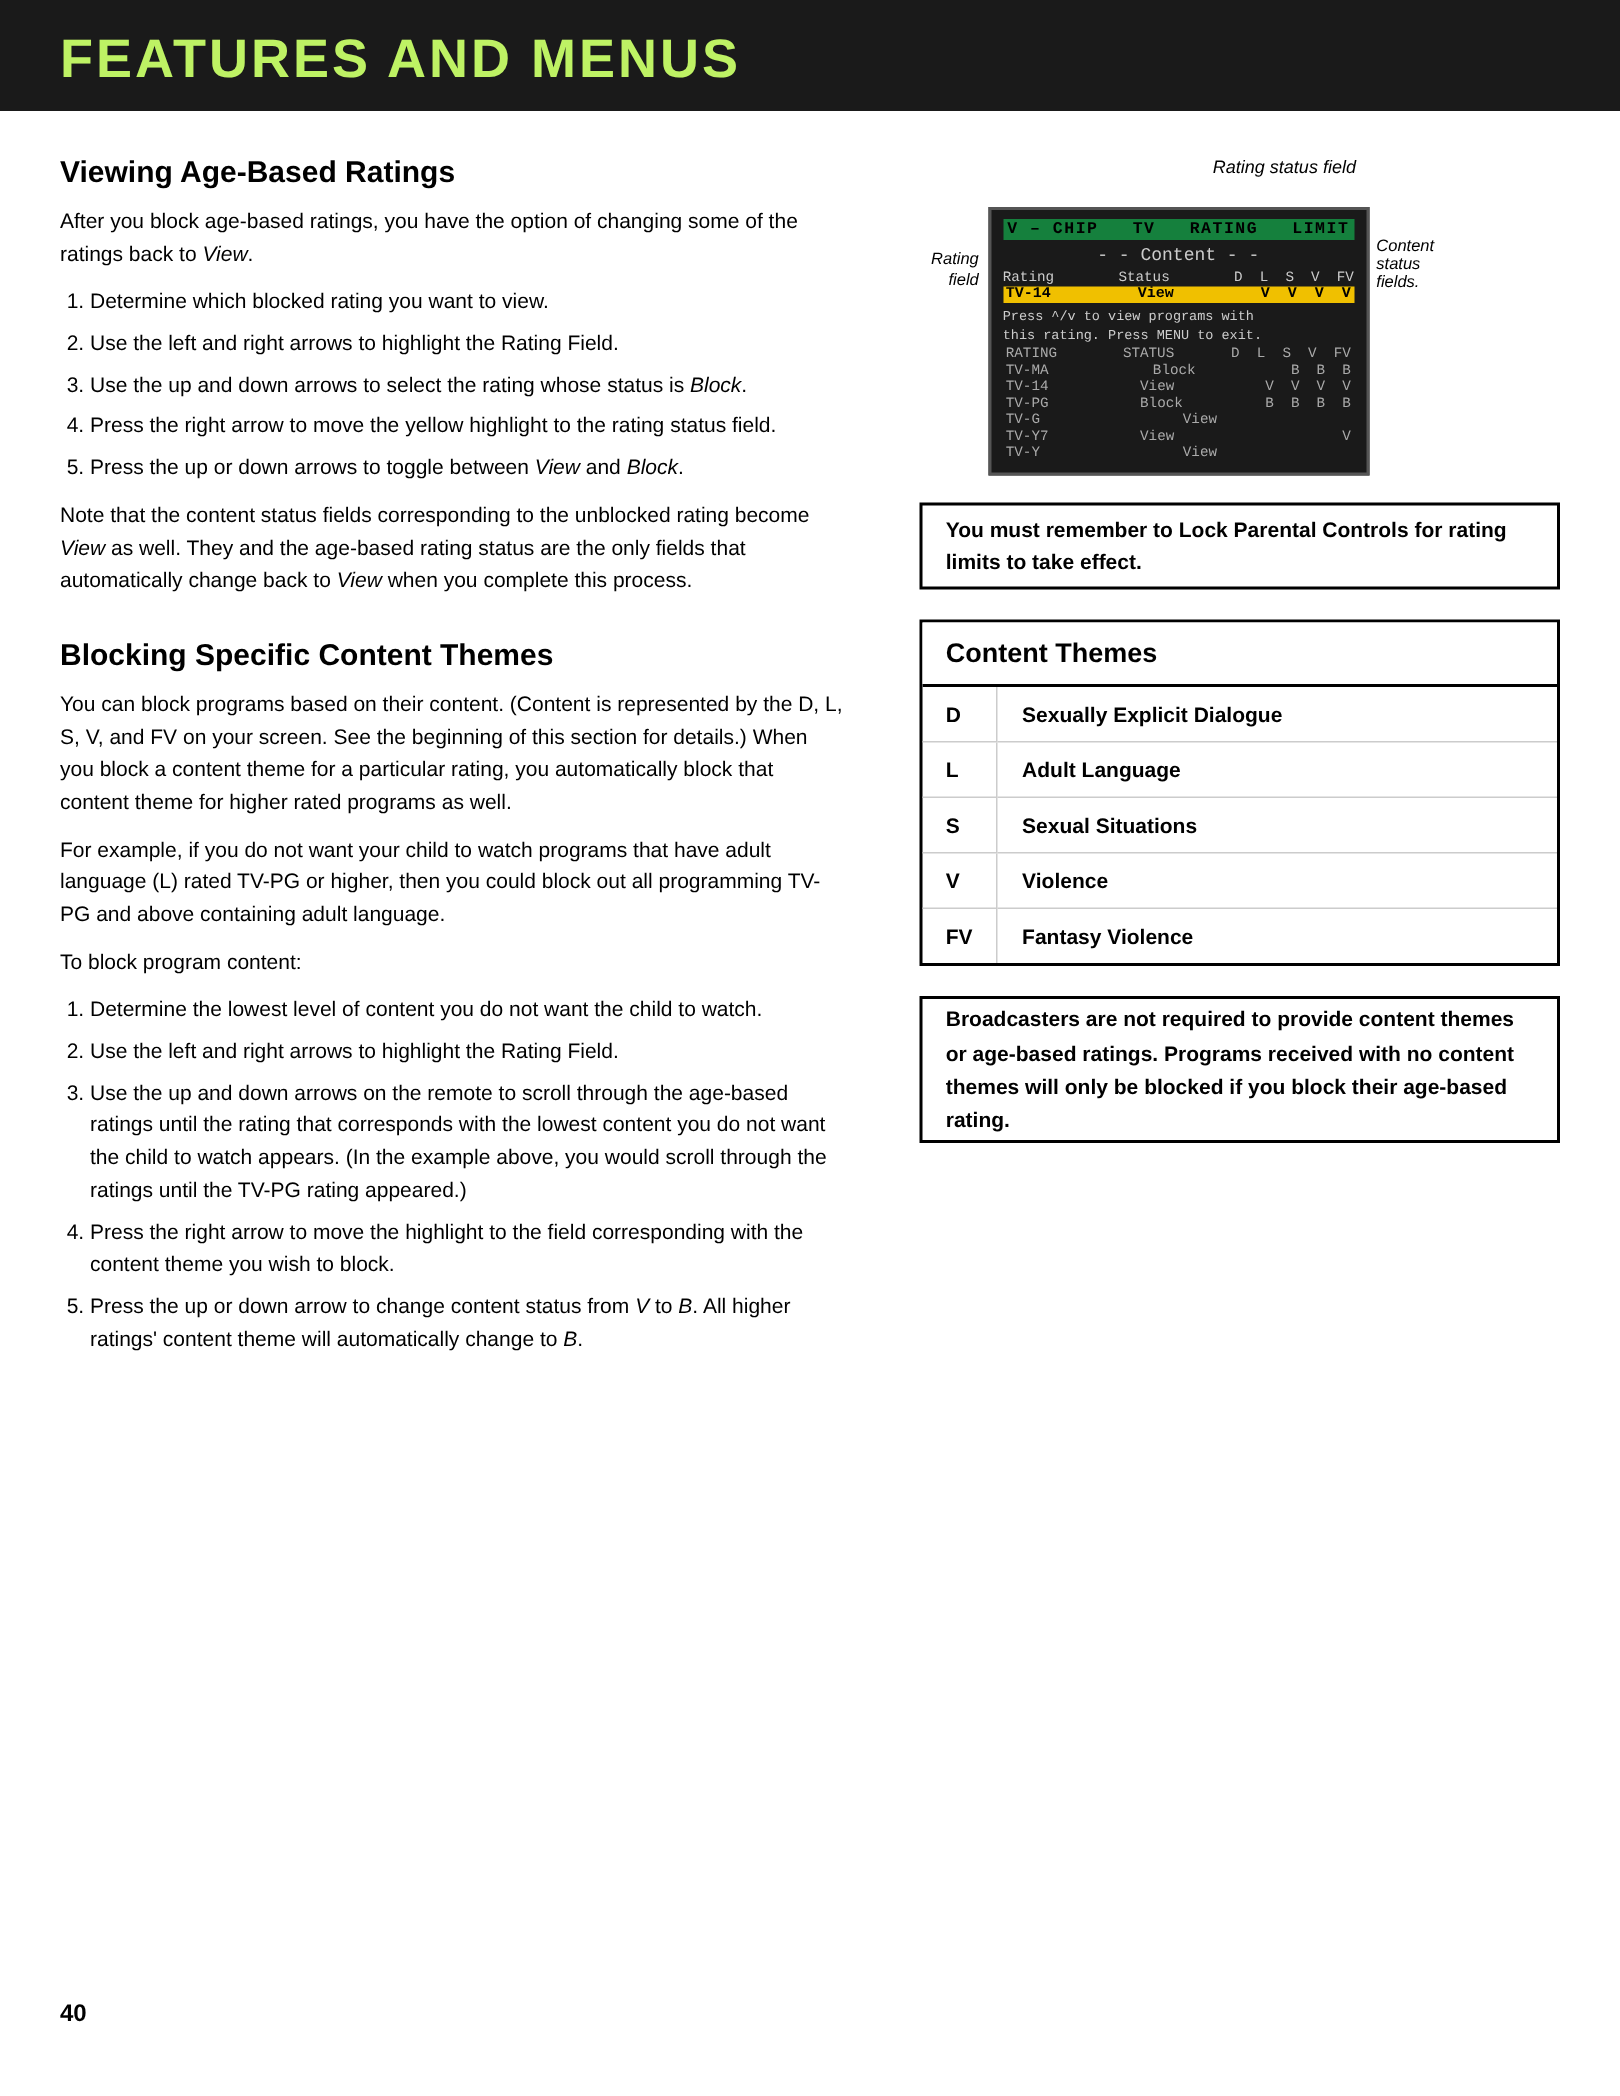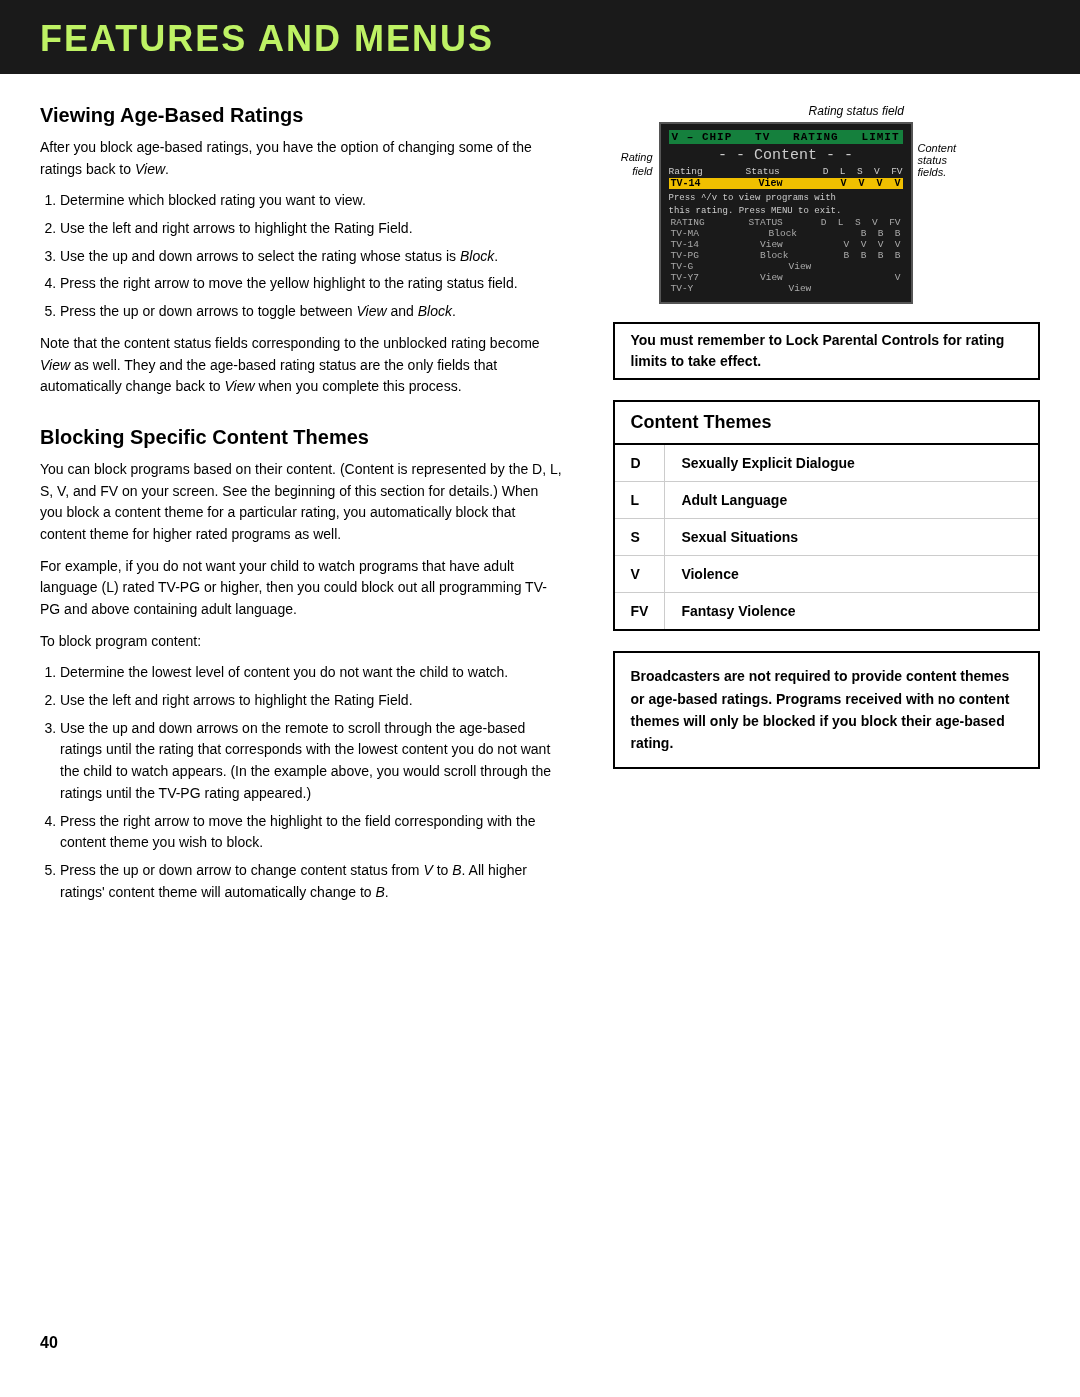--- a/index.html
+++ b/index.html
@@ -78,21 +78,21 @@
     
     .rating-diagram {
       margin-top: 0;
       margin-bottom: 18px;
       position: relative;
     }
     .rating-status-label {
       font-size: 12px;
       font-style: italic;
       text-align: center;
-      margin-bottom: 4px;
+      margin-bottom: 20px;
       margin-left: 60px;
     }
     .rating-outer {
       display: flex;
       align-items: flex-start;
       gap: 6px;
     }
     .rating-field-label {
       font-size: 11px;
       font-style: italic;
@@ -118,21 +118,21 @@
       color: #000;
       font-weight: bold;
       font-size: 11px;
       text-align: center;
       padding: 1px 3px;
       letter-spacing: 1px;
       margin-bottom: 3px;
     }
     .rating-screen .chip-subtitle {
       color: #ccc;
-      font-size: 15px;
+      font-size: 12px;
       text-align: center;
       margin-bottom: 2px;
     }
     .rating-screen .chip-cols {
       display: flex;
       justify-content: space-between;
       font-size: 9.5px;
       color: #ccc;
       margin-bottom: 1px;
     }
@@ -213,21 +213,21 @@
       width: 40px;
       border-right: 1px solid #ccc;
     }
     .content-themes-table td:last-child {
       font-weight: bold;
     }
 
     
     .bottom-note-box {
       border: 2px solid #000;
-      padding: 12px 16px;
+      padding: 2px 16px;
       font-size: 14px;
       font-weight: bold;
       line-height: 1.6;
       margin-top: 10px;
     }
 
     
     .page-number {
       position: absolute;
       bottom: 45px;

